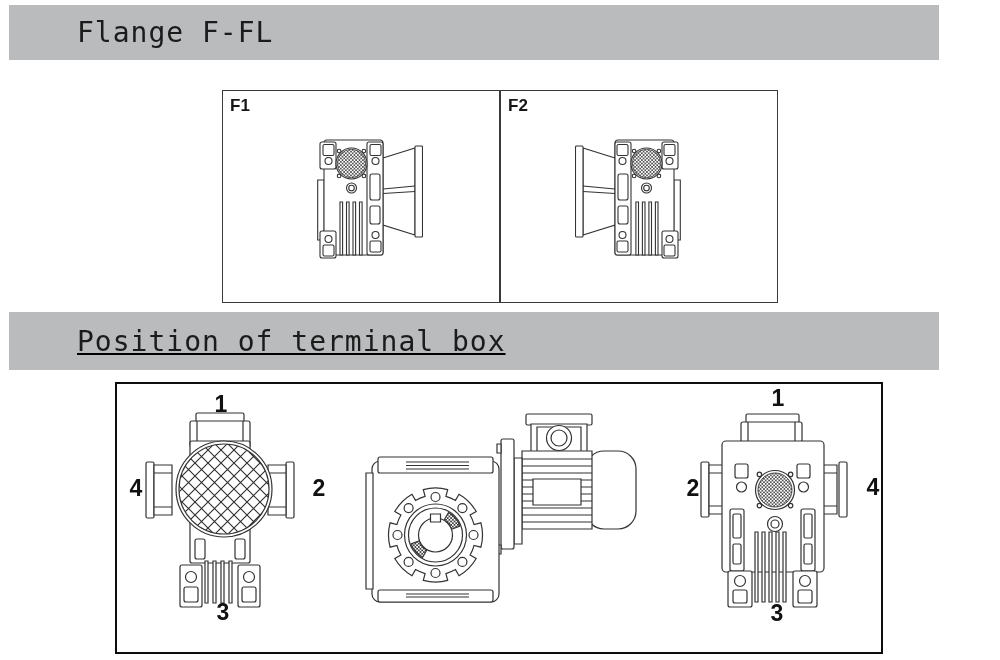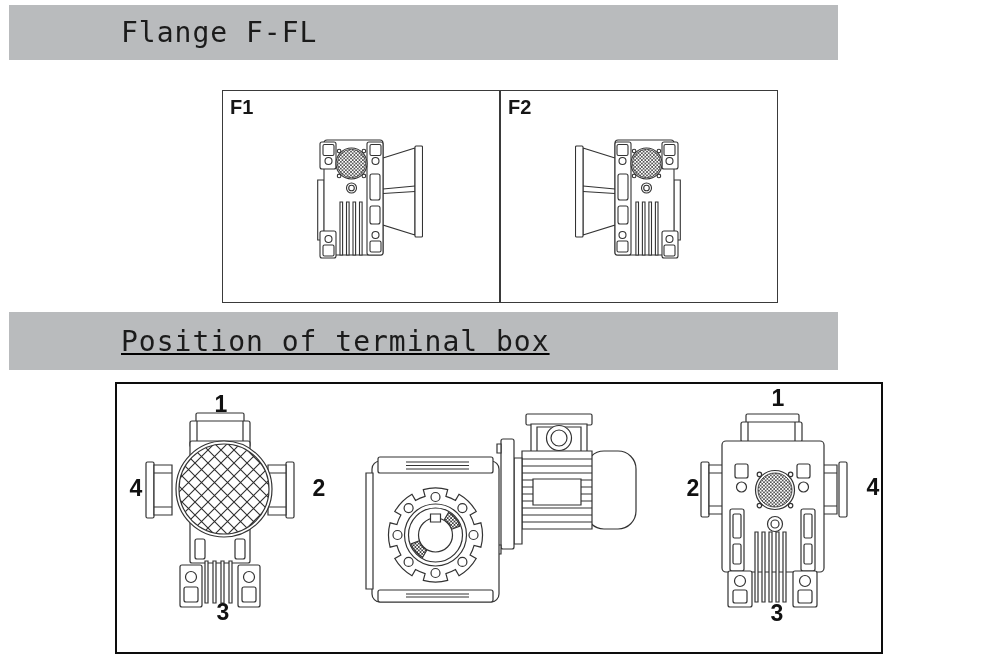--- a/index.html
+++ b/index.html
@@ -1,38 +1,38 @@
 <!DOCTYPE html>
 <html><head>
 <meta charset="utf-8">
 <style>
   html,body{margin:0;padding:0;}
   body{
     width:1000px;height:660px;position:relative;overflow:hidden;
     background:#ffffff;font-family:"Liberation Sans",sans-serif;
   }
   .section-header{
-    position:absolute;left:9px;width:829px;background:#b9bbbd;
-    display:flex;align-items:center;box-sizing:border-box;padding-left:112px;
+    position:absolute;left:9px;width:930px;background:#b9bbbd;
+    display:flex;align-items:center;box-sizing:border-box;padding-left:68px;
   }
   .section-header .title{
     font-family:"DejaVu Sans Mono","Liberation Mono",monospace;
     font-size:28px;letter-spacing:1px;color:#1b1b1b;white-space:pre;
   }
   #hdr-flange{top:5px;height:55px;}
   #hdr-terminal{top:312px;height:58px;text-decoration:underline;}
 
   .flange-box{
     position:absolute;left:222px;top:90px;width:556px;height:213px;
     border:1.5px solid #3a3a3a;background:#fff;box-sizing:border-box;display:flex;
   }
   .flange-panel{position:relative;flex:1 1 50%;}
   .flange-panel.first{border-right:2px solid #3a3a3a;}
   .variant-label{
-    position:absolute;top:5px;left:7px;font-weight:700;font-size:20px;color:#161616;
+    position:absolute;top:5px;left:7px;font-weight:700;font-size:17px;color:#161616;
   }
   .drawing{position:absolute;}
   #draw-f1{left:94px;top:47px;}
   #draw-f2{left:74px;top:47px;transform:scaleX(-1);}
 
   .terminal-box{
     position:absolute;left:115px;top:382px;width:768px;height:272px;
     border:2px solid #0d0d0d;background:#fff;box-sizing:border-box;
   }
   #draw-front{left:0px;top:27px;}

